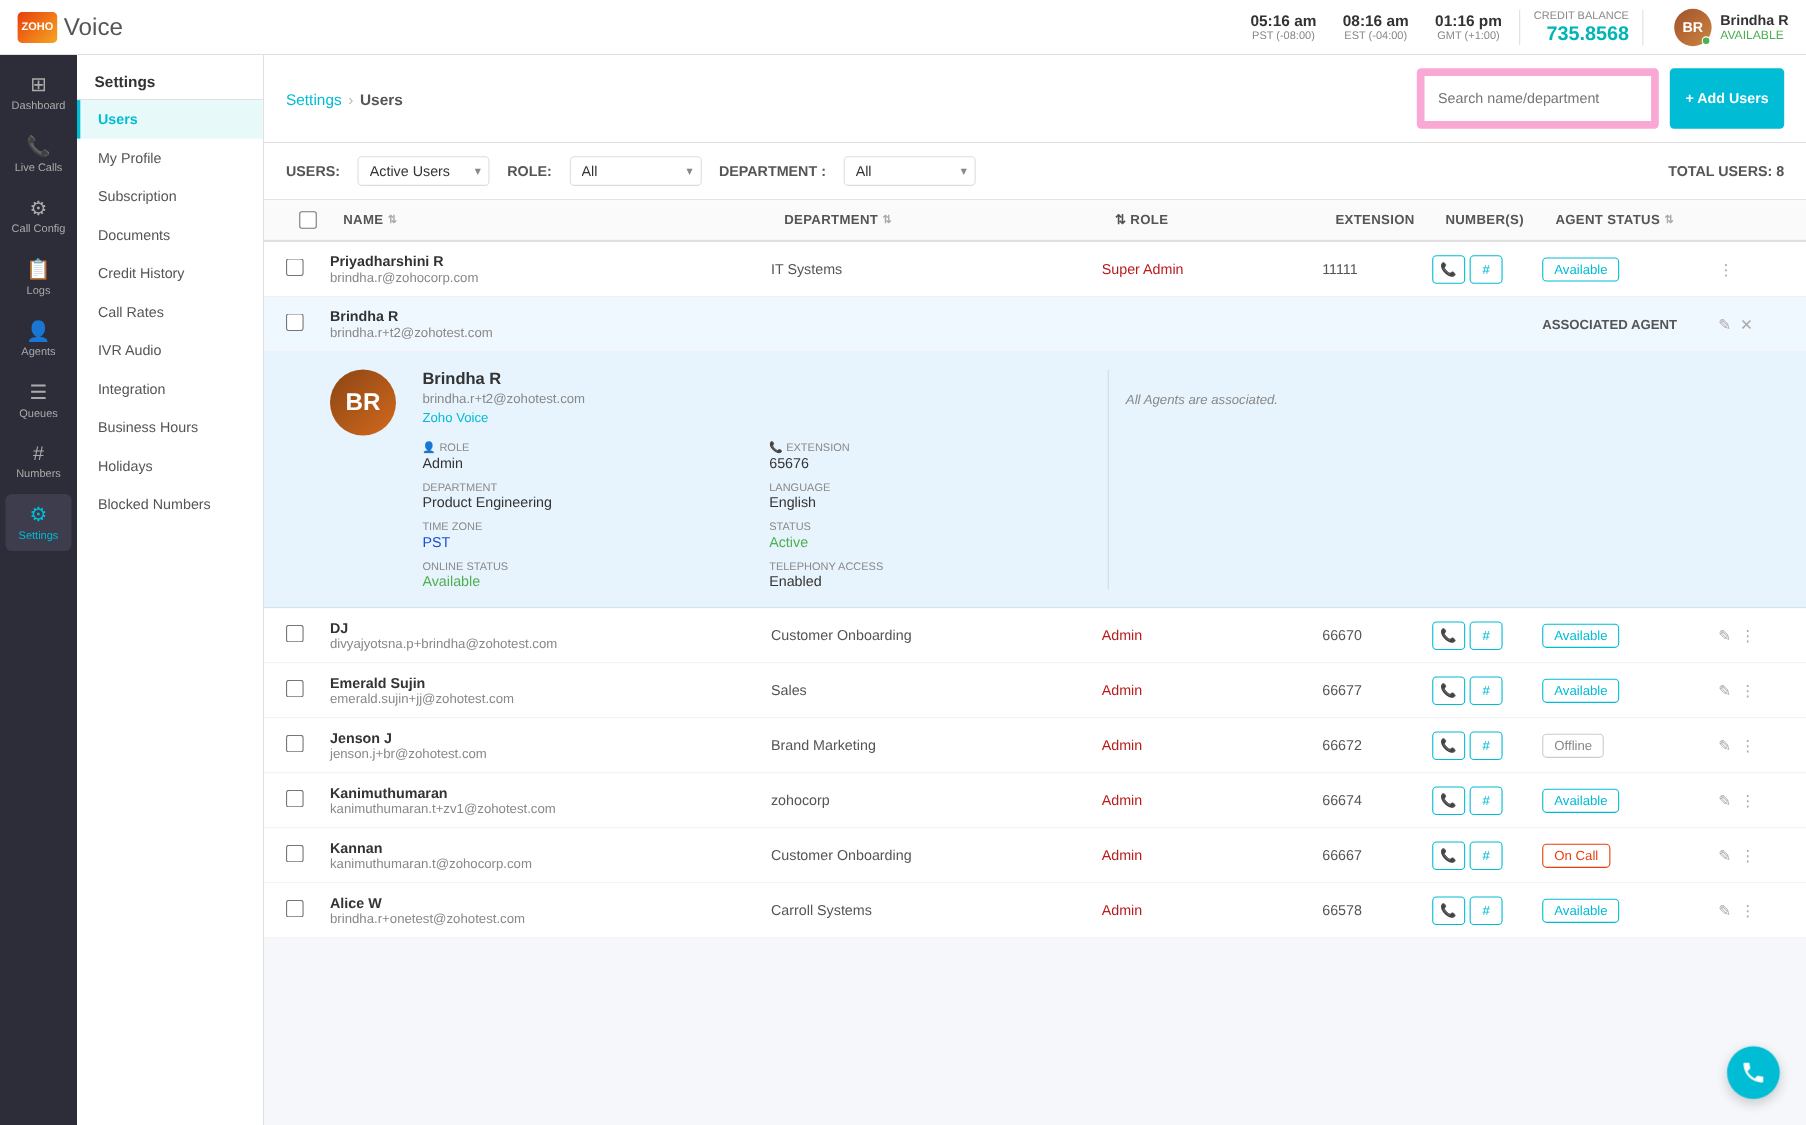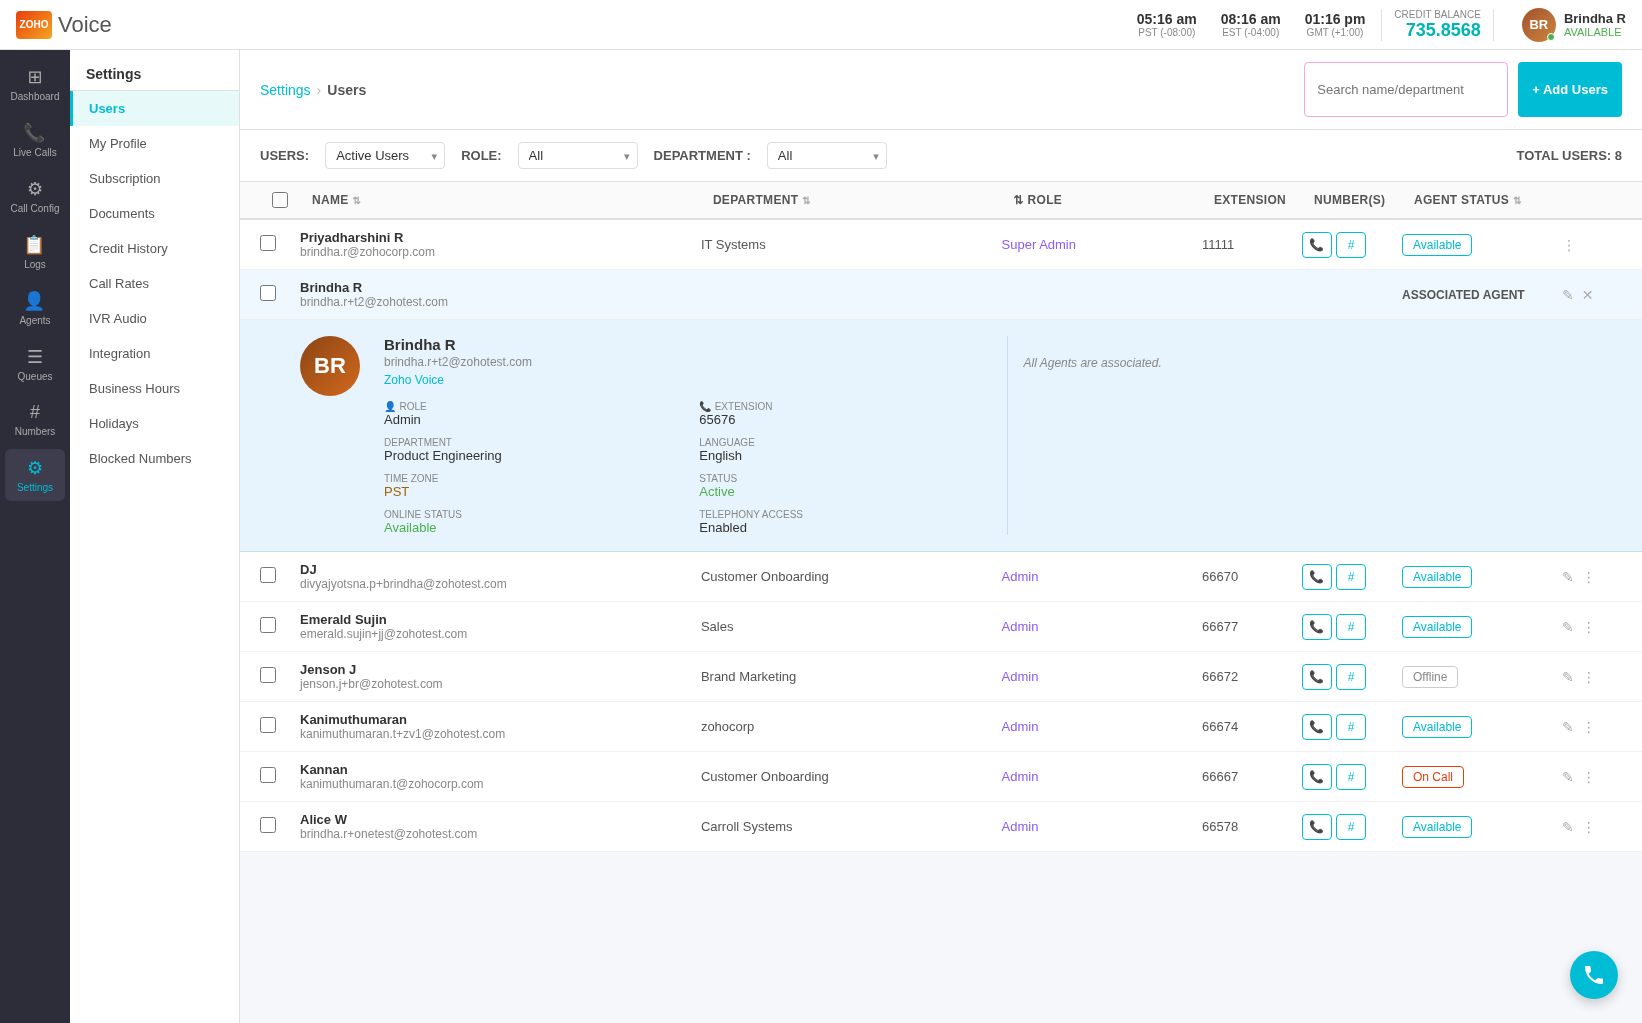--- a/index.html
+++ b/index.html
@@ -42,21 +42,21 @@
     .sidebar-item.active { background: #e8f9f9; color: #00bcd4; border-left-color: #00bcd4; font-weight: 600; }
 
     
     .content { flex: 1; overflow-y: auto; background: #f5f7fa; }
     .content-header { display: flex; align-items: center; justify-content: space-between; background: #fff; padding: 12px 20px; border-bottom: 1px solid #e0e0e0; }
     .breadcrumb { display: flex; align-items: center; gap: 6px; font-size: 14px; }
     .breadcrumb-settings { color: #00bcd4; cursor: pointer; }
     .breadcrumb-sep { color: #bbb; }
     .breadcrumb-current { color: #555; font-weight: 600; }
     .search-add-bar { display: flex; gap: 10px; }
-    .search-input { padding: 6px 12px; border: 1px solid #f9a8d4; border-radius: 4px; font-size: 13px; width: 204px; color: #555; outline: none; }
+    .search-input { padding: 6px 12px; border: 7px solid #f9a8d4; border-radius: 4px; font-size: 13px; width: 220px; color: #555; outline: none; }
     .add-users-btn { background: #00bcd4; color: white; border: none; padding: 20px 14px; border-radius: 4px; font-size: 13px; cursor: pointer; display: flex; align-items: center; gap: 4px; font-weight: 600; }
 
     
     .filter-bar { display: flex; align-items: center; padding: 12px 20px; background: #fff; border-bottom: 1px solid #e0e0e0; gap: 16px; }
     .filter-label { font-size: 13px; font-weight: 600; color: #555; }
     .filter-select { border: 1px solid #ddd; border-radius: 4px; padding: 5px 24px 5px 10px; font-size: 13px; color: #333; background: #fff; cursor: pointer; appearance: none; position: relative; min-width: 120px; }
     .filter-group { display: flex; align-items: center; gap: 8px; position: relative; }
     .filter-group::after { content: '▾'; position: absolute; right: 8px; pointer-events: none; color: #888; font-size: 11px; top: 50%; transform: translateY(-50%); }
     .total-users { margin-left: auto; font-size: 13px; color: #555; font-weight: 600; }
 
@@ -67,21 +67,21 @@
     .sort-icon { color: #aaa; font-size: 10px; }
 
     .table-row { display: grid; grid-template-columns: 40px 2fr 1.5fr 1fr 100px 100px 160px 60px; padding: 10px 20px; border-bottom: 1px solid #f0f0f0; align-items: center; background: #fff; }
     .table-row.expanded { background: #f0f8ff; }
 
     .checkbox { width: 16px; height: 16px; border: 1px solid #ccc; border-radius: 3px; cursor: pointer; }
     .user-info-cell { display: flex; flex-direction: column; }
     .user-full-name { font-size: 13px; font-weight: 600; color: #333; }
     .user-email { font-size: 12px; color: #888; }
     .department-cell { font-size: 13px; color: #555; }
-    .role-cell { font-size: 13px; color: #8b5cf6; }
+    .role-cell { font-size: 13px; color: #b91c1c; }
     .extension-cell { font-size: 13px; color: #555; }
     .number-btns { display: flex; gap: 4px; }
     .num-btn { width: 30px; height: 26px; border: 1px solid #00bcd4; border-radius: 4px; display: flex; align-items: center; justify-content: center; color: #00bcd4; font-size: 12px; cursor: pointer; }
     .status-badge { padding: 3px 10px; border-radius: 4px; font-size: 12px; font-weight: 500; text-align: center; border: 1px solid; }
     .status-available { color: #00bcd4; border-color: #00bcd4; background: #fff; }
     .status-offline { color: #888; border-color: #ccc; background: #fff; }
     .status-oncall { color: #e83e0b; border-color: #e83e0b; background: #fff; }
     .row-actions { display: flex; align-items: center; gap: 8px; }
     .action-icon { color: #aaa; cursor: pointer; font-size: 14px; }
 
@@ -298,21 +298,21 @@
             <div>
               <div style="font-size:10px;color:#888;text-transform:uppercase;">DEPARTMENT</div>
               <div style="font-size:13px;color:#333;">Product Engineering</div>
             </div>
             <div>
               <div style="font-size:10px;color:#888;text-transform:uppercase;">LANGUAGE</div>
               <div style="font-size:13px;color:#333;">English</div>
             </div>
             <div>
               <div style="font-size:10px;color:#888;text-transform:uppercase;">TIME ZONE</div>
-              <div style="font-size:13px;color:#a16207;">PST</div>
+              <div style="font-size:13px;color:#1d4ed8;">PST</div>
             </div>
             <div>
               <div style="font-size:10px;color:#888;text-transform:uppercase;">STATUS</div>
               <div style="font-size:13px;color:#4CAF50;">Active</div>
             </div>
             <div>
               <div style="font-size:10px;color:#888;text-transform:uppercase;">ONLINE STATUS</div>
               <div style="font-size:13px;color:#4CAF50;">Available</div>
             </div>
             <div>

